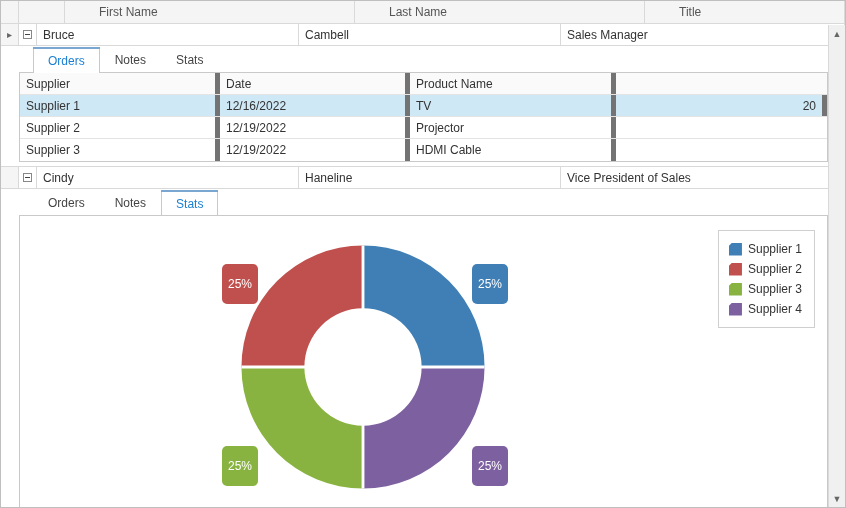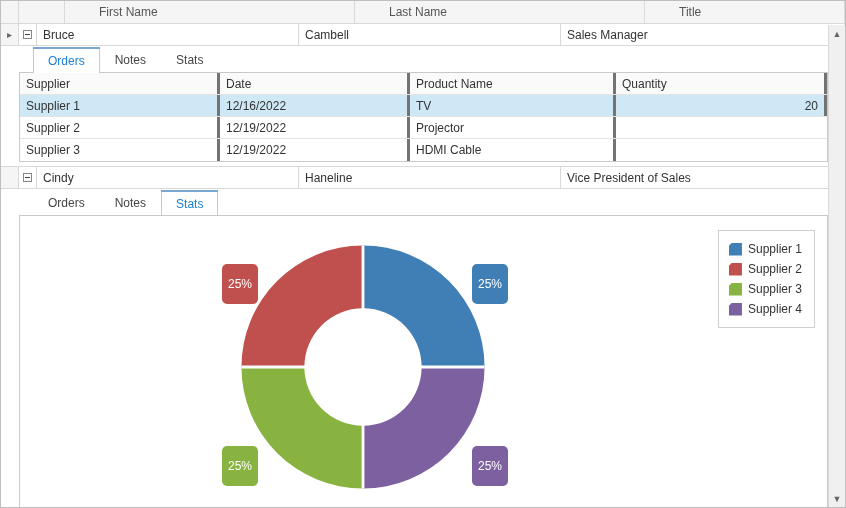--- a/index.html
+++ b/index.html
@@ -96,21 +96,21 @@
   .tab-content {
     border:1px solid #c9c9c9;
     background:#fff;
   }
 
   
   .inner-header, .inner-row {
     display:flex; border-bottom:1px solid #e4e4e4; height:22px;
   }
   .inner-header { background:#fafafa; }
-  .ic { padding:4px 6px; border-right:3px solid #737373; display:flex; align-items:center; }
+  .ic { padding:4px 6px; border-right:5px solid #737373; display:flex; align-items:center; }
   .ic-supplier { width:200px; }
   .ic-date { width:190px; }
   .ic-product { width:206px; }
   .ic-qty { flex:1; justify-content:flex-end; }
   .inner-header .ic-qty { justify-content:flex-start;}
   .inner-row.selected { background:#cfe8f6; }
   .inner-row:last-child { border-bottom:none; }
 
   
   .chart-panel {
@@ -177,21 +177,20 @@
     <div class="tabs">
       <div class="tab active">Orders</div>
       <div class="tab inactive">Notes</div>
       <div class="tab inactive">Stats</div>
     </div>
     <div class="tab-content">
       <div class="inner-header">
         <div class="ic ic-supplier">Supplier</div>
         <div class="ic ic-date">Date</div>
         <div class="ic ic-product">Product Name</div>
-        <div class="ic ic-qty">Quantity</div>
       </div>
       <div class="inner-row selected">
         <div class="ic ic-supplier">Supplier 1</div>
         <div class="ic ic-date">12/16/2022</div>
         <div class="ic ic-product">TV</div>
         <div class="ic ic-qty">20</div>
       </div>
       <div class="inner-row">
         <div class="ic ic-supplier">Supplier 2</div>
         <div class="ic ic-date">12/19/2022</div>

